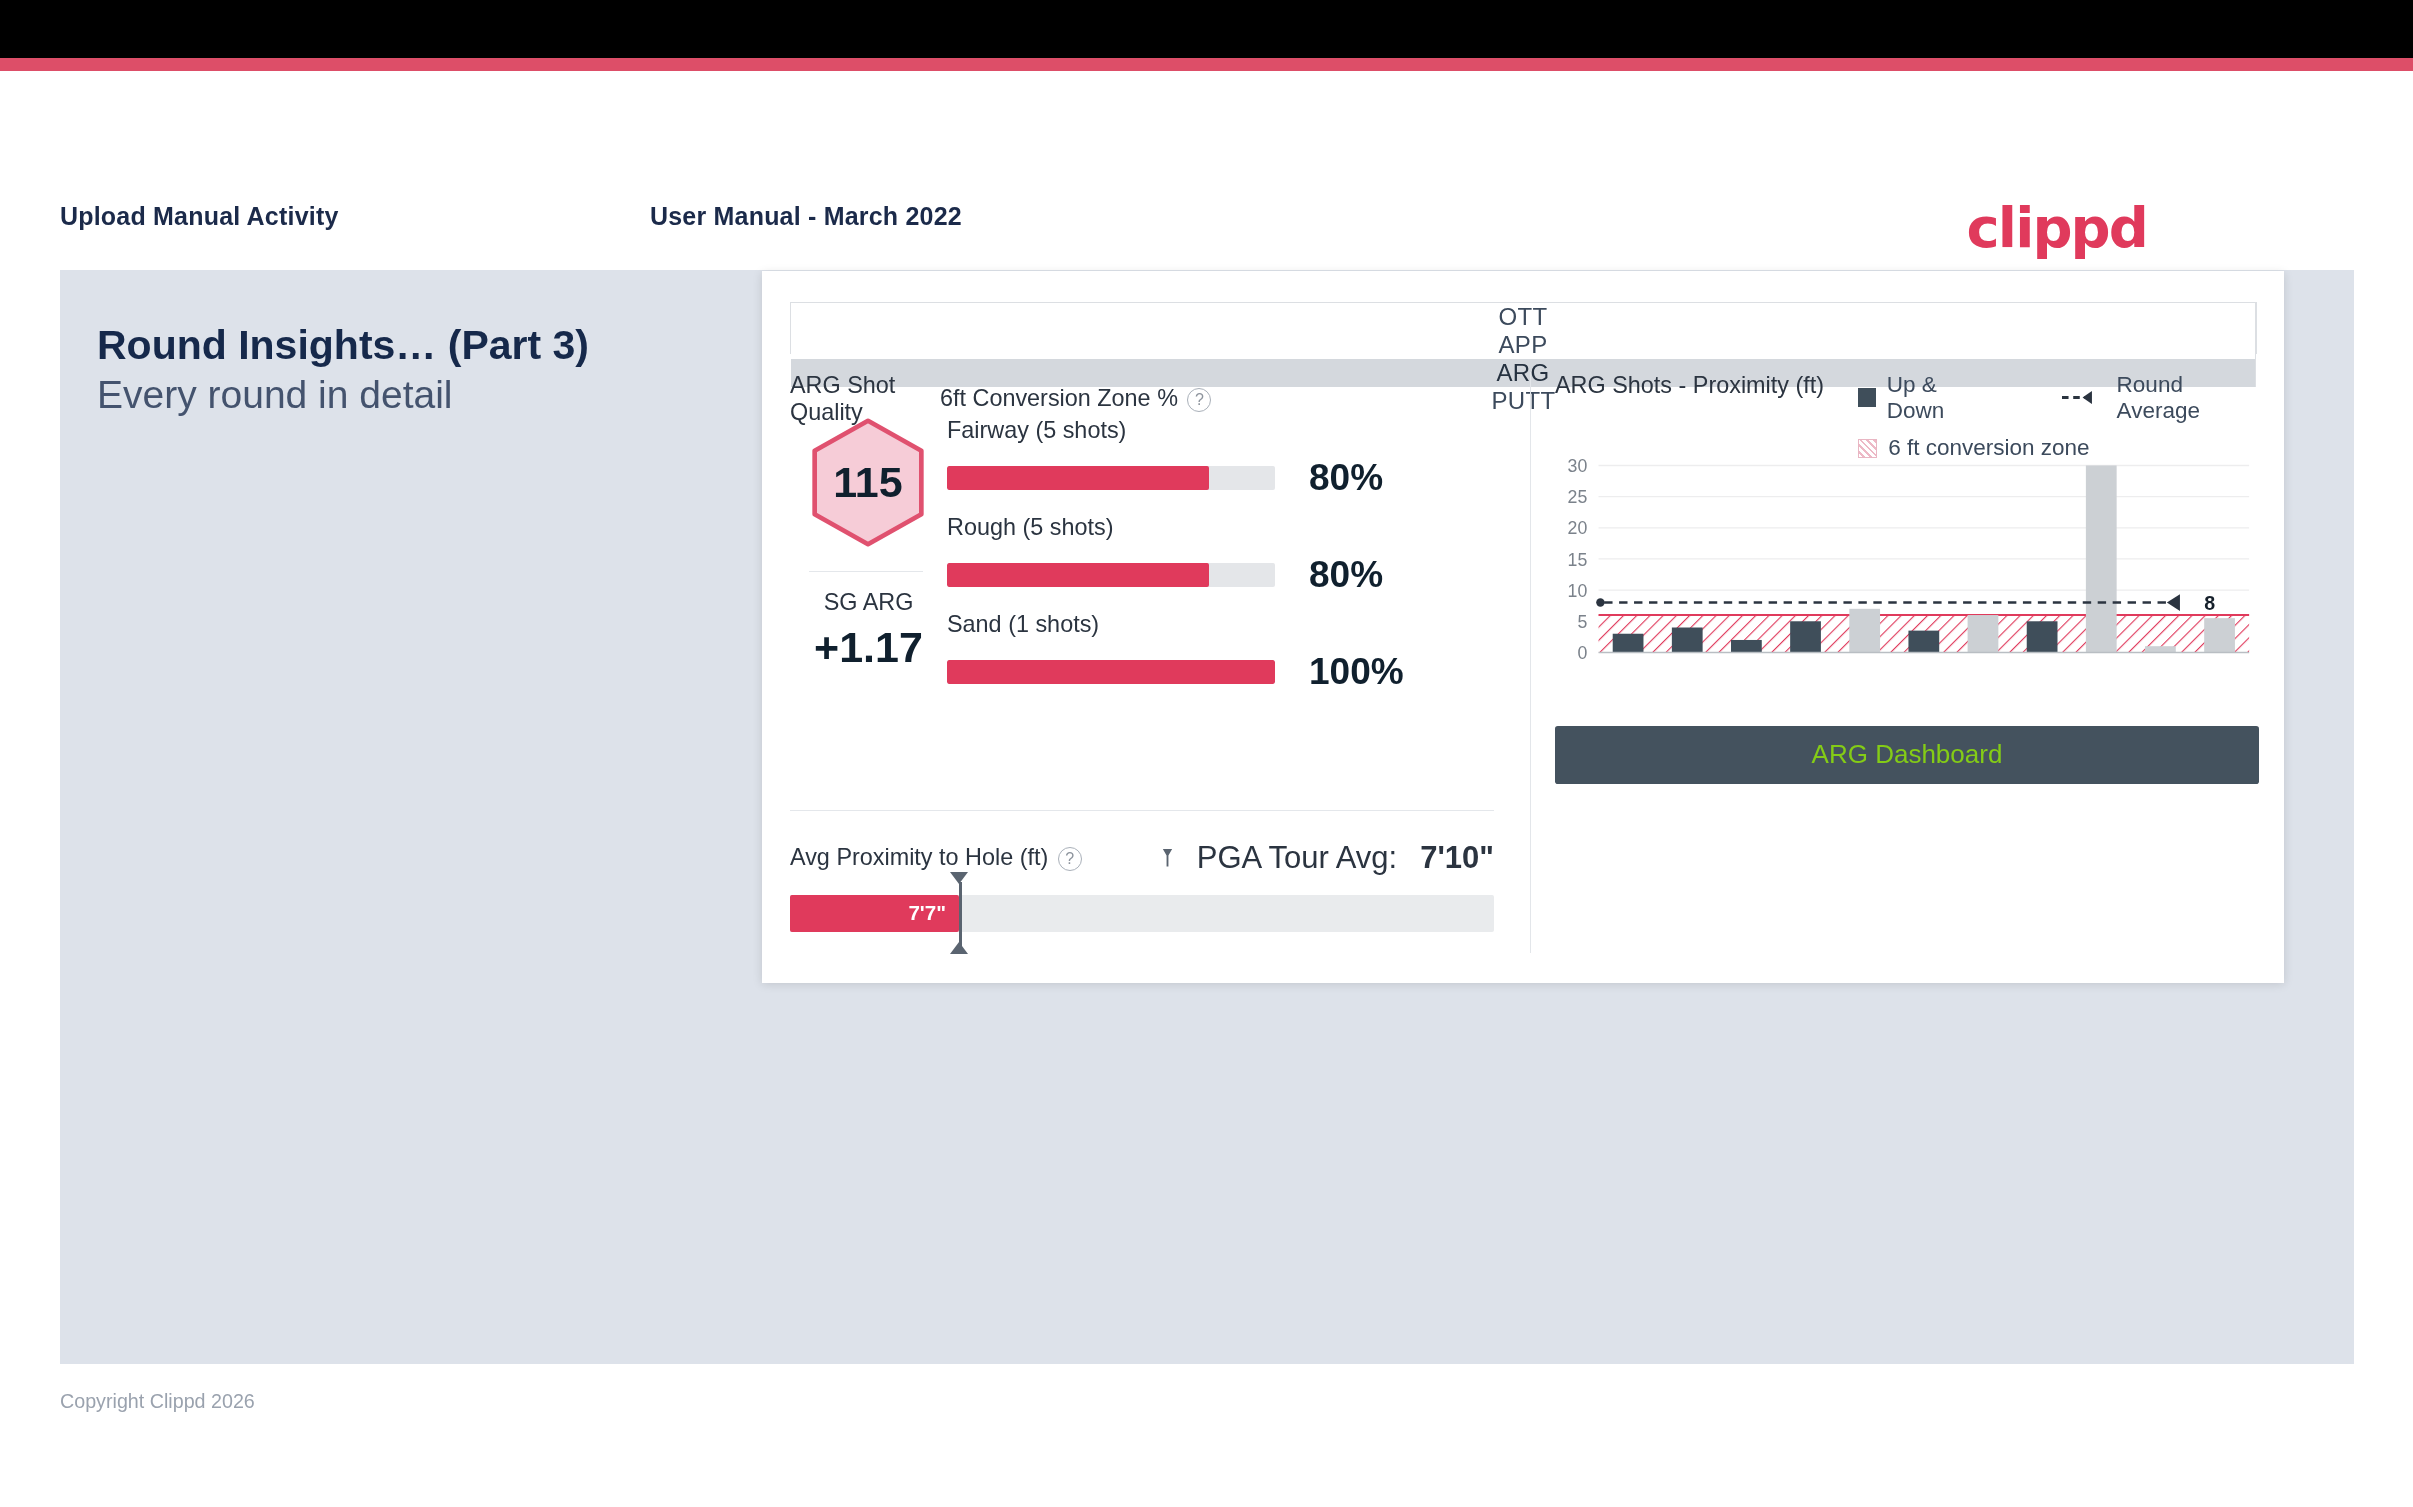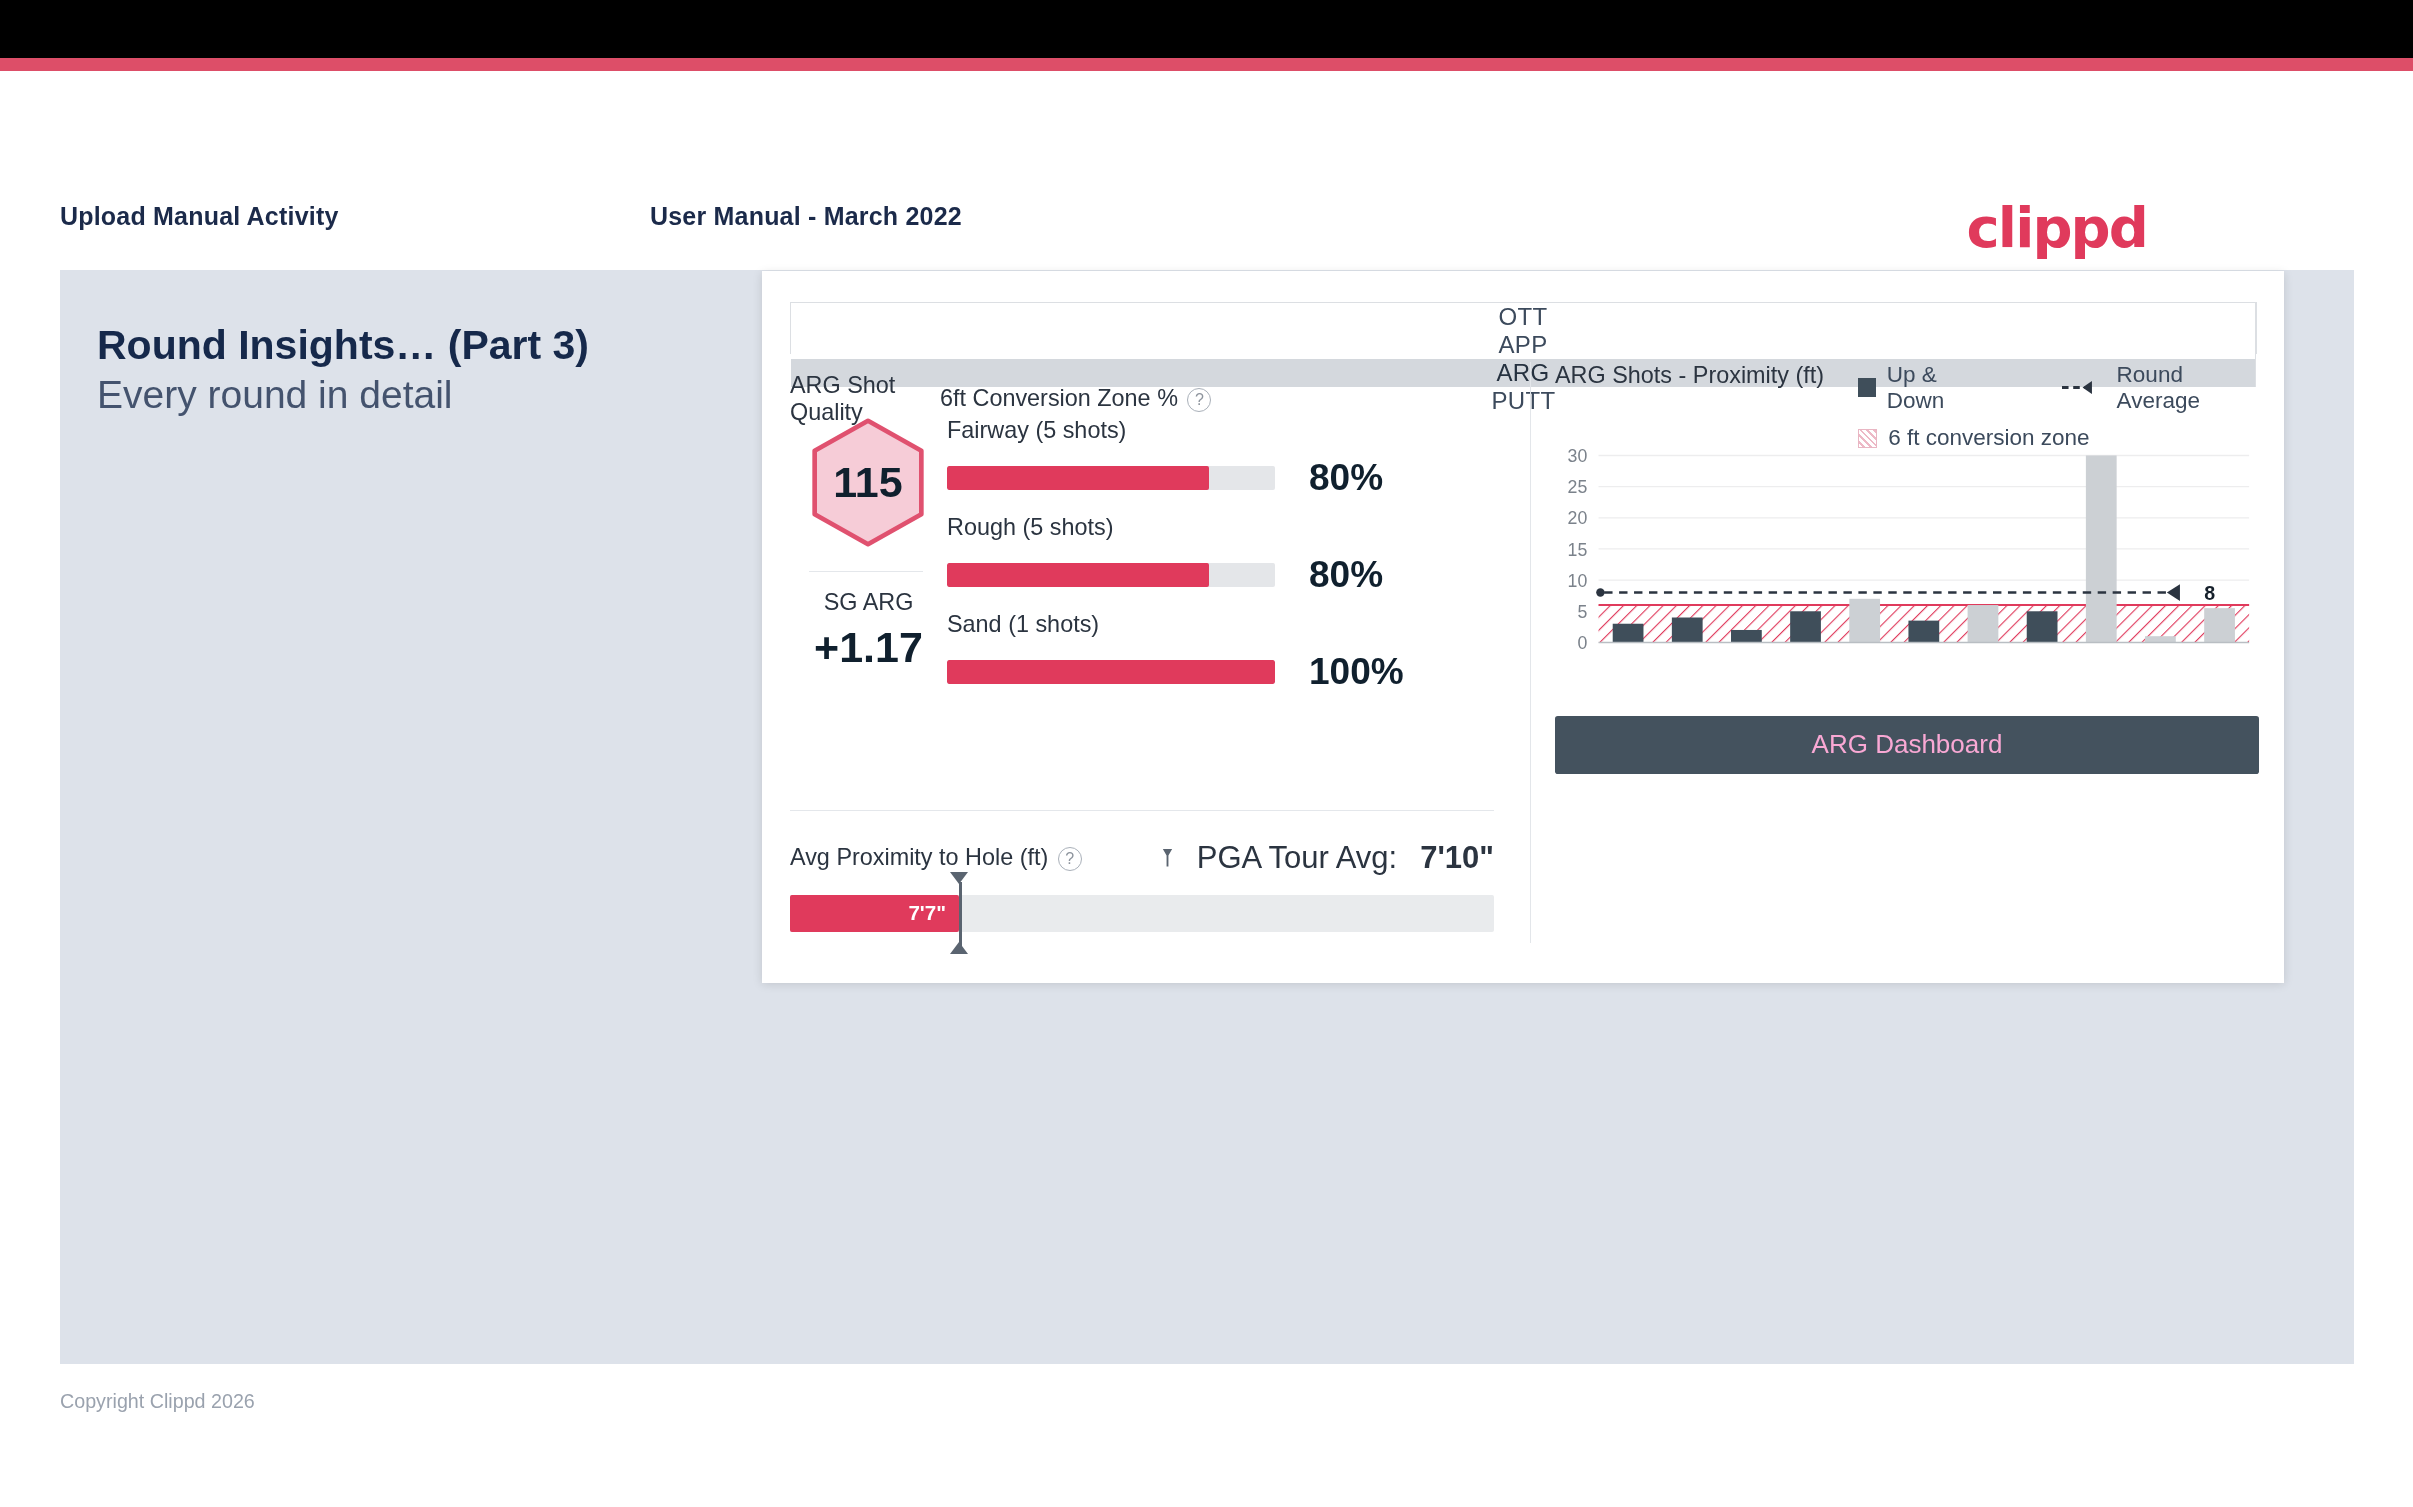--- a/index.html
+++ b/index.html
@@ -48,21 +48,21 @@
   
   .tabs { position: absolute; left: 28px; top: 31px; width: 1467px; height: 52px;
           display: flex; border: 0.9px solid #dcdfe3; background: #fff; flex-direction: column; }
   .tab { flex: 1; display: flex; align-items: center; justify-content: center;
          font-size: 24px; color: #3c4a5c; border-right: 0.9px solid #dcdfe3; background: #fff; letter-spacing: 0.3px; }
   .tab:last-child { border-right: none; }
   .tab.active { background: #d4d8dd; color: #25313f; }
 
   
   .pane-left  { position: absolute; left: 28px; top: 101px; width: 712px; height: 581px; }
-  .pane-right { position: absolute; left: 768px; top: 91px; width: 727px; height: 581px; border-left: 0.9px solid #e3e6ea; padding-left: 32px; }
+  .pane-right { position: absolute; left: 768px; top: 101px; width: 727px; height: 581px; border-left: 0.9px solid #e3e6ea; padding-left: 32px; }
 
   .sec-label { font-size: 23.4px; color: #2b3440; }
 
   .pl-head { position: absolute; left: 0; top: 0; display: flex; align-items: center; gap: 11px; }
   .pl-head .sq { width: 139px; }
   .qmark { display: inline-flex; width: 24px; height: 24px; border: 1.9px solid #a9b0b9; border-radius: 50%;
            color: #8d949d; font-size: 16px; align-items: center; justify-content: center; vertical-align: 1.9px; margin-left: 9.4px; }
 
   .hex-wrap { position: absolute; left: 17px; top: 45px; width: 122px; height: 131px; }
   .hex-num { position: absolute; left: 0; top: 0; width: 122px; height: 131px;
@@ -101,21 +101,21 @@
   .legend { margin-left: 34px; flex: 1; }
   .legend-row { display: flex; align-items: center; font-size: 22.5px; color: #3c4a5c; }
   .legend-row.r2 { margin-top: 11.2px; }
   .lg-sq { width: 19px; height: 19px; background: #3f4e5a; margin-right: 11.2px; }
   .lg-hatch { width: 19px; height: 19px; margin-right: 11.2px; border: 0.9px solid #e9b6c3;
               background: repeating-linear-gradient(45deg, #fff 0 2.8px, #edb9c6 2.8px 4.7px); }
   .lg-dash { display: inline-flex; align-items: center; margin-left: 71px; margin-right: 11.2px; }
 
   .chart { position: absolute; left: 24px; top: 86px; width: 704px; height: 215px; }
   .btn-dash { position: absolute; left: 24px; top: 354px; width: 704px; height: 58px; background: #44525e;
-              color: #f9a8d4; font-size: 26px; display: flex; align-items: center; justify-content: center;
+              color: #84cc16; font-size: 26px; display: flex; align-items: center; justify-content: center;
               border-radius: 2.8px; }
 </style>
 </head>
 <body>
 
 <div id="root">
 
   <div class="topbar-black"></div>
   <div class="topbar-pink"></div>
 

